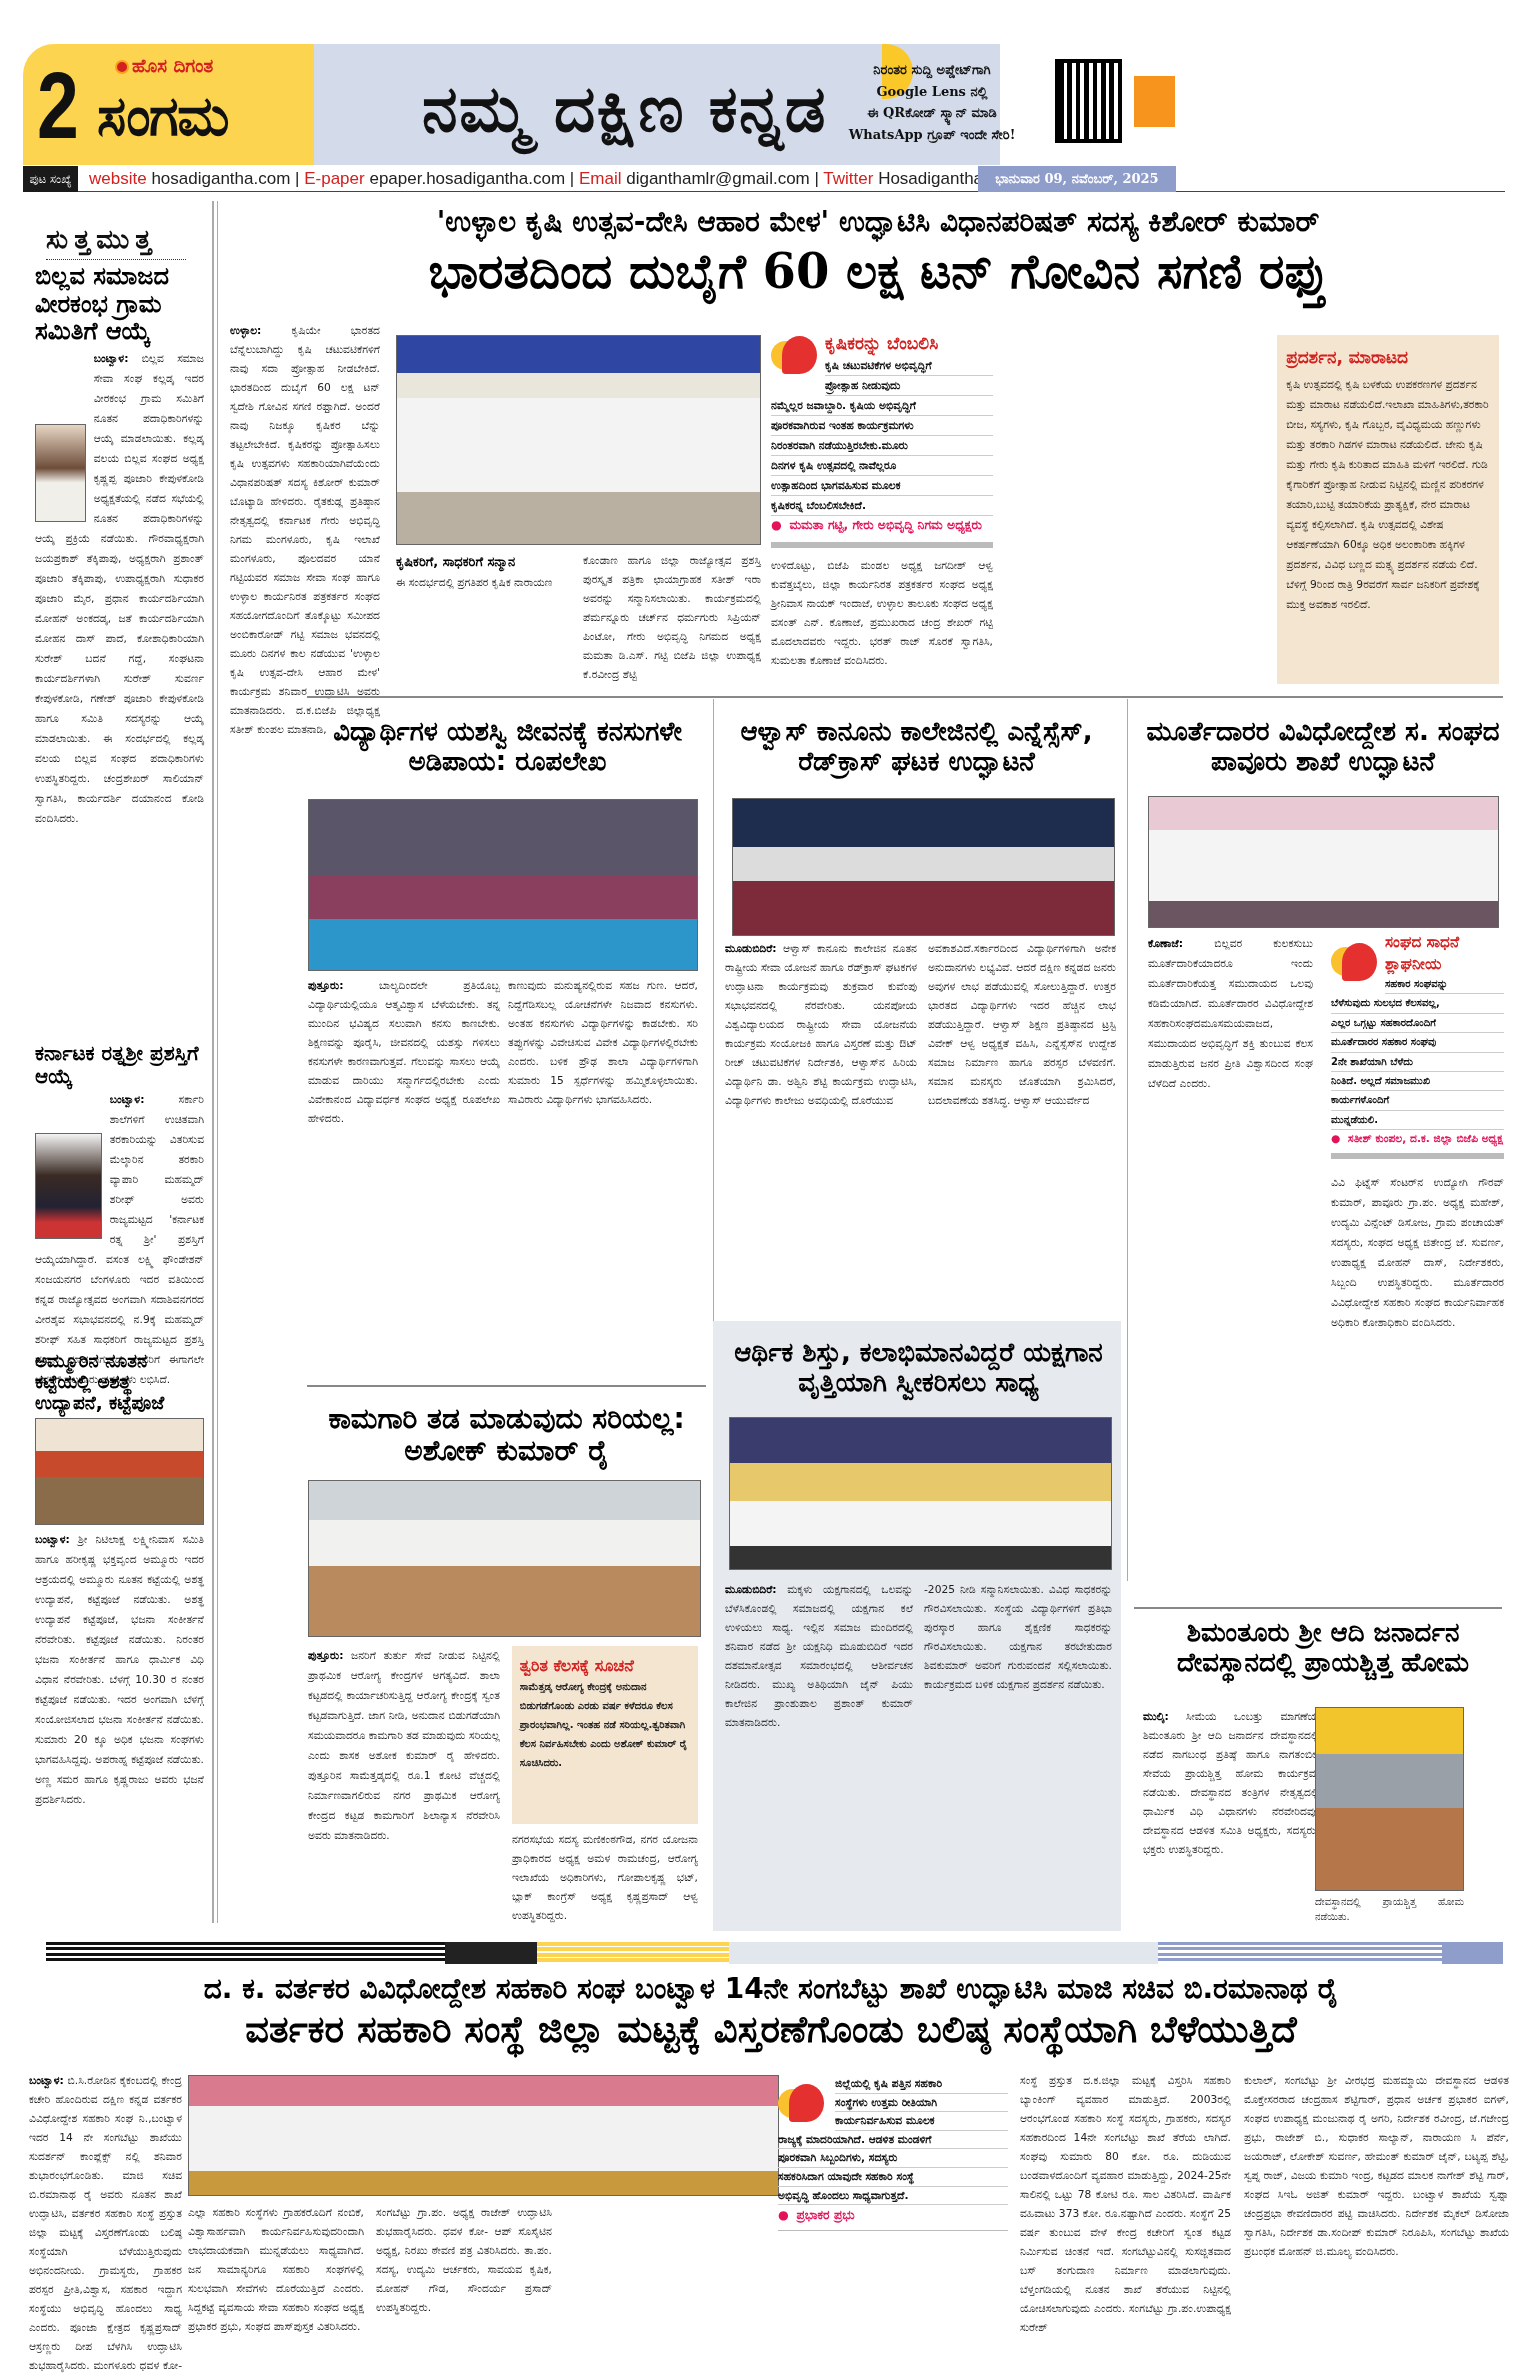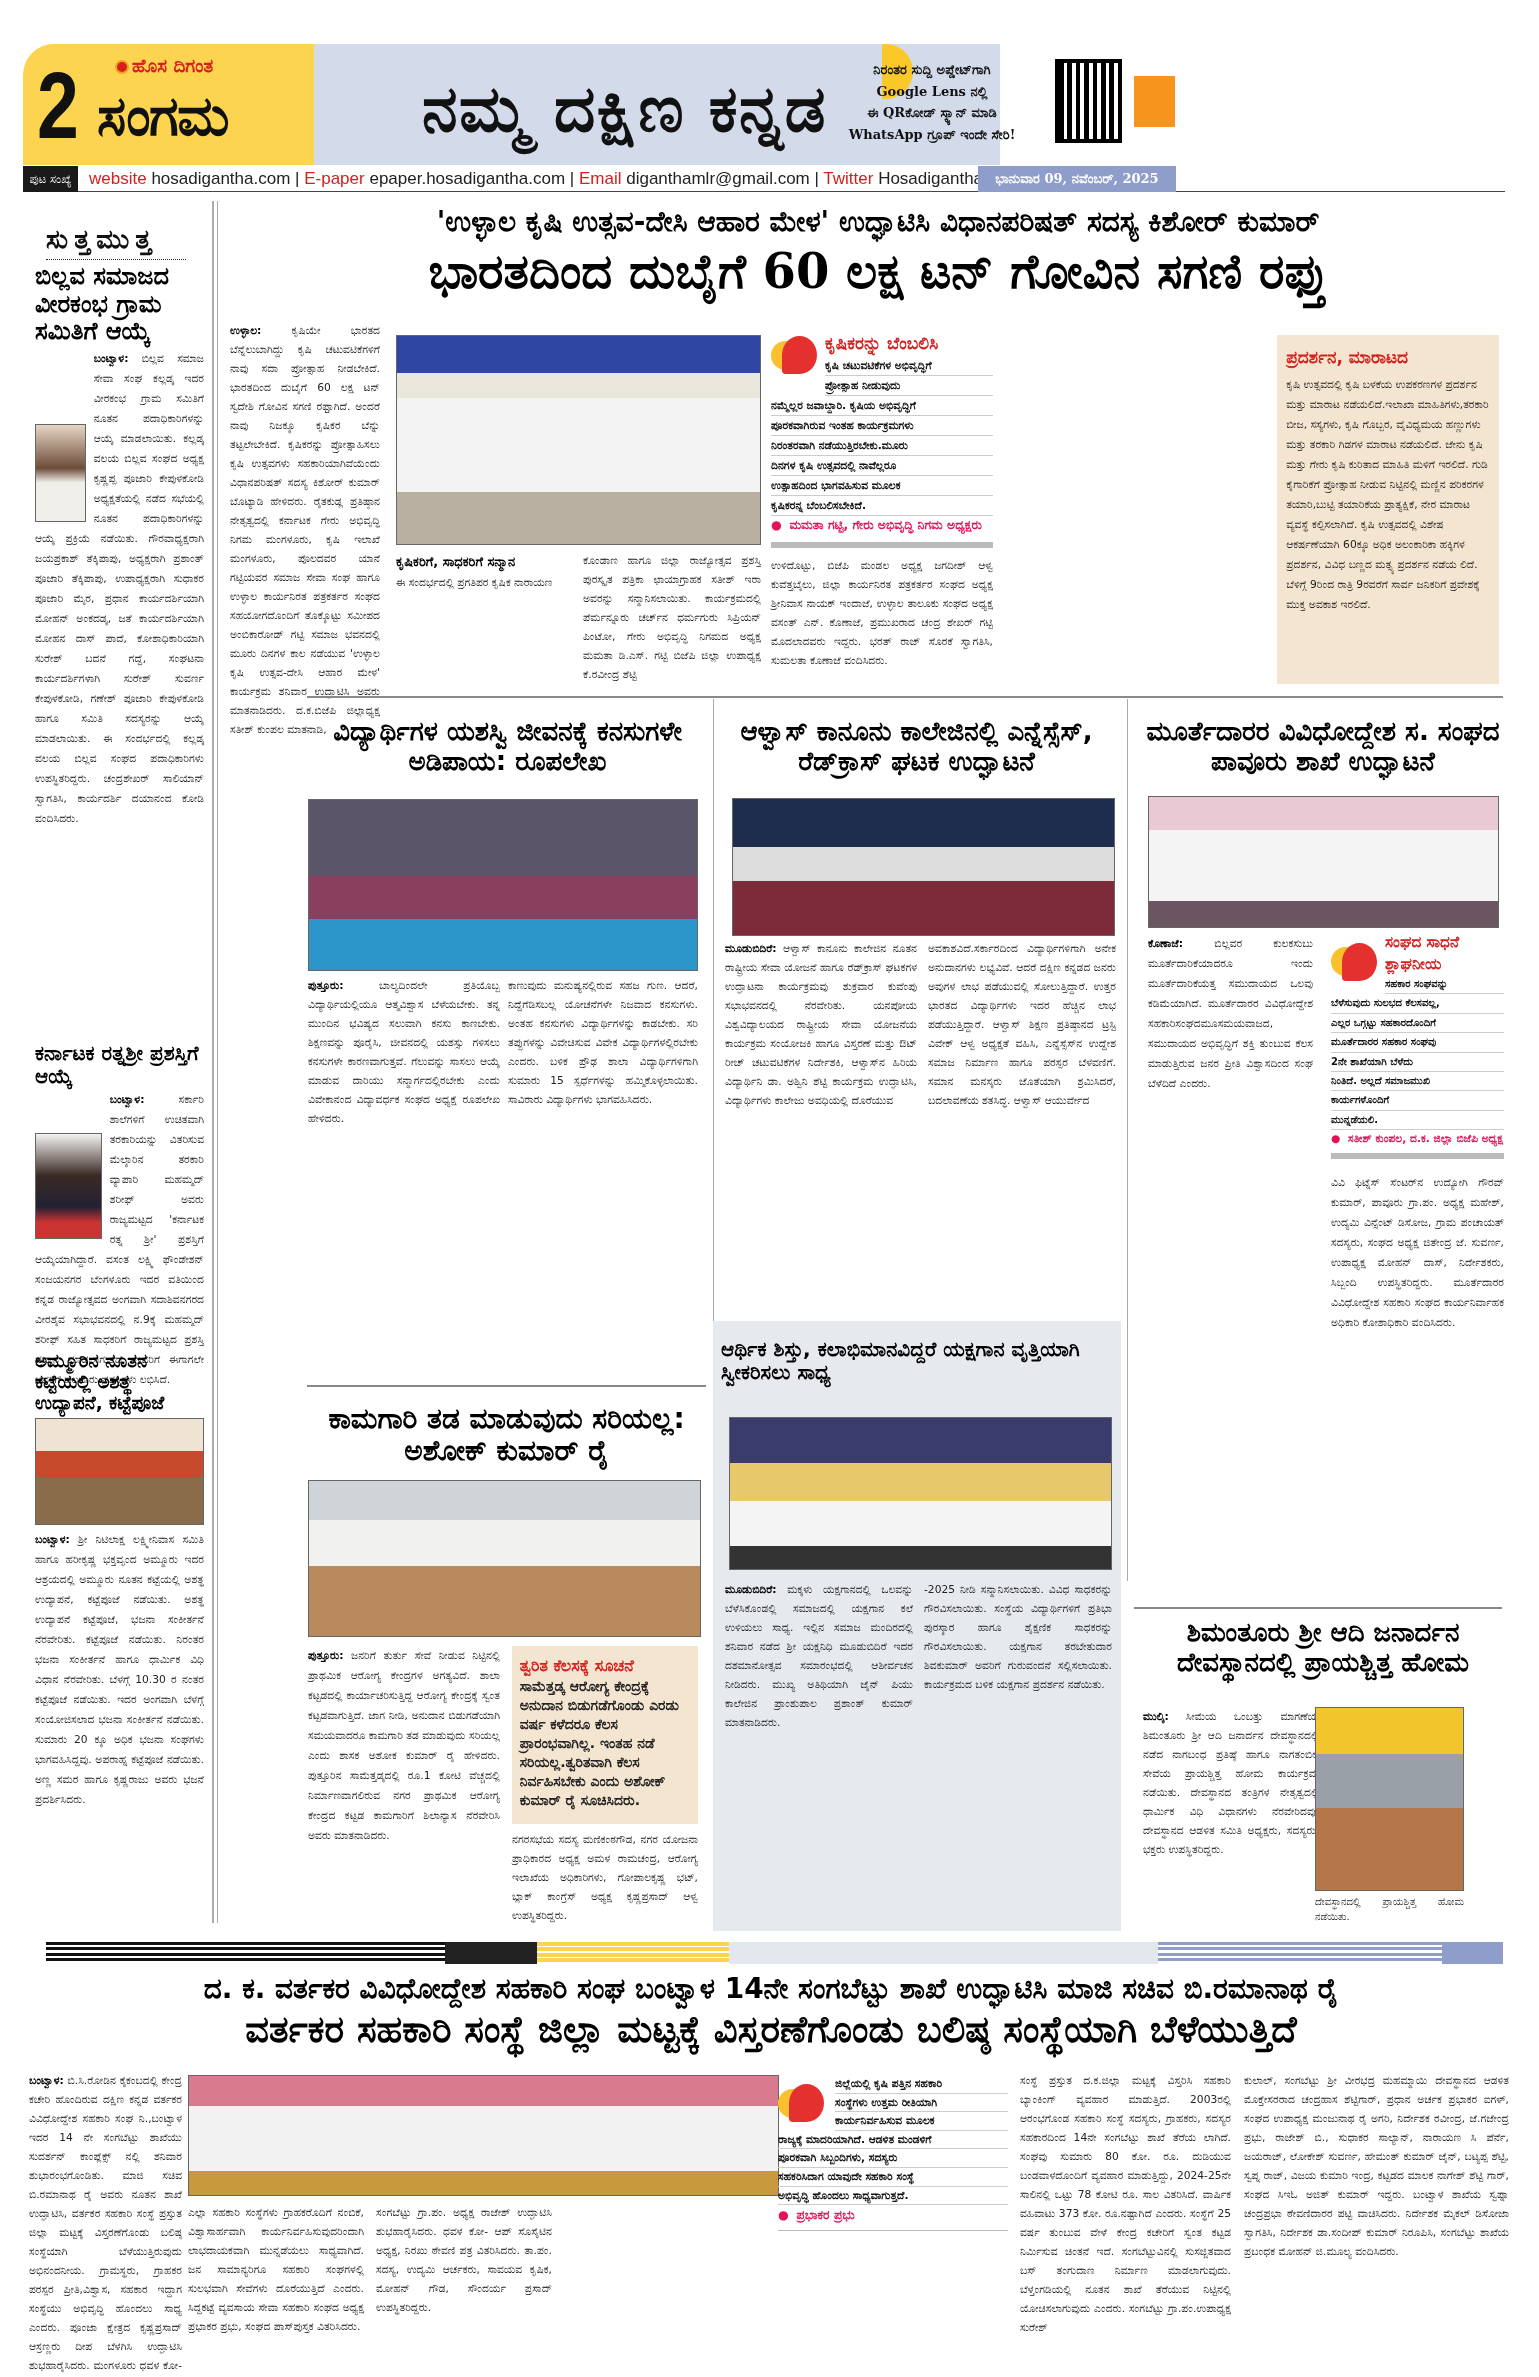--- a/index.html
+++ b/index.html
@@ -200,26 +200,26 @@
 
 <div class="abs hrule" style="left:307px;top:1385px;width:399px"></div>
 <div class="abs hl" style="left:308px;top:1403px;width:397px;text-align:center;font-size:28px">ಕಾಮಗಾರಿ ತಡ ಮಾಡುವುದು ಸರಿಯಲ್ಲ: ಅಶೋಕ್ ಕುಮಾರ್ ರೈ</div>
 <div class="abs photo" style="left:308px;top:1480px;width:393px;height:157px;background:linear-gradient(180deg,#cfd4d8 0 25%,#f1f1ef 25% 55%,#b98a5e 55%)"></div>
 <div class="abs body" style="left:308px;top:1646px;width:192px;font-size:10.7px;line-height:20px">
   <b>ಪುತ್ತೂರು:</b>
   <span>ಜನರಿಗೆ ತುರ್ತು ಸೇವೆ ನೀಡುವ ನಿಟ್ಟಿನಲ್ಲಿ ಪ್ರಾಥಮಿಕ ಆರೋಗ್ಯ ಕೇಂದ್ರಗಳ ಅಗತ್ಯವಿದೆ. ಶಾಲಾ ಕಟ್ಟಡದಲ್ಲಿ ಕಾರ್ಯಾಚರಿಸುತ್ತಿದ್ದ ಆರೋಗ್ಯ ಕೇಂದ್ರಕ್ಕೆ ಸ್ವಂತ ಕಟ್ಟಡವಾಗುತ್ತಿದೆ. ಜಾಗ ನೀಡಿ, ಅನುದಾನ ಬಿಡುಗಡೆಯಾಗಿ ಸಮಯವಾದರೂ ಕಾಮಗಾರಿ ತಡ ಮಾಡುವುದು ಸರಿಯಲ್ಲ ಎಂದು ಶಾಸಕ ಅಶೋಕ ಕುಮಾರ್ ರೈ ಹೇಳಿದರು. ಪುತ್ತೂರಿನ ಸಾಮೆತ್ತಡ್ಕದಲ್ಲಿ ರೂ.1 ಕೋಟಿ ವೆಚ್ಚದಲ್ಲಿ ನಿರ್ಮಾಣವಾಗಲಿರುವ ನಗರ ಪ್ರಾಥಮಿಕ ಆರೋಗ್ಯ ಕೇಂದ್ರದ ಕಟ್ಟಡ ಕಾಮಗಾರಿಗೆ ಶಿಲಾನ್ಯಾಸ ನೆರವೇರಿಸಿ ಅವರು ಮಾತನಾಡಿದರು.</span>
 </div>
 <div class="abs beige" style="left:512px;top:1646px;width:186px;height:178px;padding:7.7px">
   <div class="quote-title" style="font-size:16px;line-height:23px">ತ್ವರಿತ ಕೆಲಸಕ್ಕೆ ಸೂಚನೆ</div>
-  <div class="body" style="font-size:14px;line-height:19px;text-align:left;font-weight:bold">ಸಾಮೆತ್ತಡ್ಕ ಆರೋಗ್ಯ ಕೇಂದ್ರಕ್ಕೆ ಅನುದಾನ ಬಿಡುಗಡೆಗೊಂಡು ಎರಡು ವರ್ಷ ಕಳೆದರೂ ಕೆಲಸ ಪ್ರಾರಂಭವಾಗಿಲ್ಲ. ಇಂತಹ ನಡೆ ಸರಿಯಲ್ಲ.ತ್ವರಿತವಾಗಿ ಕೆಲಸ ನಿರ್ವಹಿಸಬೇಕು ಎಂದು ಅಶೋಕ್ ಕುಮಾರ್ ರೈ ಸೂಚಿಸಿದರು.</div>
+  <div class="body" style="font-size:10px;line-height:19px;text-align:left;font-weight:bold">ಸಾಮೆತ್ತಡ್ಕ ಆರೋಗ್ಯ ಕೇಂದ್ರಕ್ಕೆ ಅನುದಾನ ಬಿಡುಗಡೆಗೊಂಡು ಎರಡು ವರ್ಷ ಕಳೆದರೂ ಕೆಲಸ ಪ್ರಾರಂಭವಾಗಿಲ್ಲ. ಇಂತಹ ನಡೆ ಸರಿಯಲ್ಲ.ತ್ವರಿತವಾಗಿ ಕೆಲಸ ನಿರ್ವಹಿಸಬೇಕು ಎಂದು ಅಶೋಕ್ ಕುಮಾರ್ ರೈ ಸೂಚಿಸಿದರು.</div>
 </div>
 <div class="abs body" style="left:512px;top:1830px;width:186px;font-size:10.7px;line-height:19px">ನಗರಸಭೆಯ ಸದಸ್ಯ ಮಣಿಕಂಠಗೌಡ, ನಗರ ಯೋಜನಾ ಪ್ರಾಧಿಕಾರದ ಅಧ್ಯಕ್ಷ ಅಮಳ ರಾಮಚಂದ್ರ, ಆರೋಗ್ಯ ಇಲಾಖೆಯ ಅಧಿಕಾರಿಗಳು, ಗೋಪಾಲಕೃಷ್ಣ ಭಟ್, ಬ್ಲಾಕ್ ಕಾಂಗ್ರೆಸ್ ಅಧ್ಯಕ್ಷ ಕೃಷ್ಣಪ್ರಸಾದ್ ಆಳ್ವ ಉಪಸ್ಥಿತರಿದ್ದರು.</div>
 
 <div class="abs grey" style="left:713px;top:1321px;width:408px;height:610px"></div>
-<div class="abs hl" style="left:721px;top:1338px;width:395px;font-size:20px">ಆರ್ಥಿಕ ಶಿಸ್ತು, ಕಲಾಭಿಮಾನವಿದ್ದರೆ ಯಕ್ಷಗಾನ ವೃತ್ತಿಯಾಗಿ ಸ್ವೀಕರಿಸಲು ಸಾಧ್ಯ</div>
+<div class="abs hl" style="left:721px;top:1338px;width:395px;text-align:center;font-size:26px">ಆರ್ಥಿಕ ಶಿಸ್ತು, ಕಲಾಭಿಮಾನವಿದ್ದರೆ ಯಕ್ಷಗಾನ ವೃತ್ತಿಯಾಗಿ ಸ್ವೀಕರಿಸಲು ಸಾಧ್ಯ</div>
 <div class="abs photo" style="left:729px;top:1417px;width:383px;height:153px;background:linear-gradient(180deg,#3a3c6e 0 30%,#e7c86a 30% 55%,#f4f4f4 55% 85%,#333 85%)"></div>
 <div class="abs body" style="left:725px;top:1580px;width:188px;font-size:10.7px;line-height:19px">
   <b>ಮೂಡುಬಿದಿರೆ:</b>
   <span>ಮಕ್ಕಳು ಯಕ್ಷಗಾನದಲ್ಲಿ ಒಲವನ್ನು ಬೆಳೆಸಿಕೊಂಡಲ್ಲಿ ಸಮಾಜದಲ್ಲಿ ಯಕ್ಷಗಾನ ಕಲೆ ಉಳಿಯಲು ಸಾಧ್ಯ. ಇಲ್ಲಿನ ಸಮಾಜ ಮಂದಿರದಲ್ಲಿ ಶನಿವಾರ ನಡೆದ ಶ್ರೀ ಯಕ್ಷನಿಧಿ ಮೂಡುಬಿದಿರೆ ಇದರ ದಶಮಾನೋತ್ಸವ ಸಮಾರಂಭದಲ್ಲಿ ಆಶೀರ್ವಚನ ನೀಡಿದರು. ಮುಖ್ಯ ಅತಿಥಿಯಾಗಿ ಜೈನ್ ಪಿಯು ಕಾಲೇಜಿನ ಪ್ರಾಂಶುಪಾಲ ಪ್ರಶಾಂತ್ ಕುಮಾರ್ ಮಾತನಾಡಿದರು.</span>
 </div>
 <div class="abs body" style="left:924px;top:1580px;width:188px;font-size:10.7px;line-height:19px">-2025 ನೀಡಿ ಸನ್ಮಾನಿಸಲಾಯಿತು. ವಿವಿಧ ಸಾಧಕರನ್ನು ಗೌರವಿಸಲಾಯಿತು. ಸಂಸ್ಥೆಯ ವಿದ್ಯಾರ್ಥಿಗಳಿಗೆ ಪ್ರತಿಭಾ ಪುರಸ್ಕಾರ ಹಾಗೂ ಶೈಕ್ಷಣಿಕ ಸಾಧಕರನ್ನು ಗೌರವಿಸಲಾಯಿತು. ಯಕ್ಷಗಾನ ತರಬೇತುದಾರ ಶಿವಕುಮಾರ್ ಅವರಿಗೆ ಗುರುವಂದನೆ ಸಲ್ಲಿಸಲಾಯಿತು. ಕಾರ್ಯಕ್ರಮದ ಬಳಿಕ ಯಕ್ಷಗಾನ ಪ್ರದರ್ಶನ ನಡೆಯಿತು.</div>
 
 <div class="abs hrule" style="left:1134px;top:1607px;width:368px"></div>
 <div class="abs hl" style="left:1143px;top:1618px;width:360px;text-align:center;font-size:26px">ಶಿಮಂತೂರು ಶ್ರೀ ಆದಿ ಜನಾರ್ದನ ದೇವಸ್ಥಾನದಲ್ಲಿ ಪ್ರಾಯಶ್ಚಿತ್ತ ಹೋಮ</div>
 <div class="abs body" style="left:1143px;top:1707px;width:176px;font-size:10.7px;line-height:19px">

